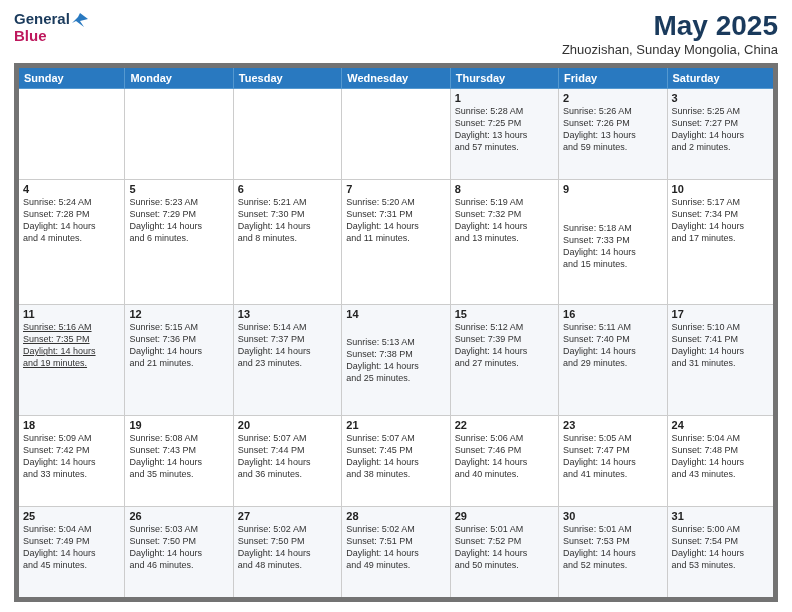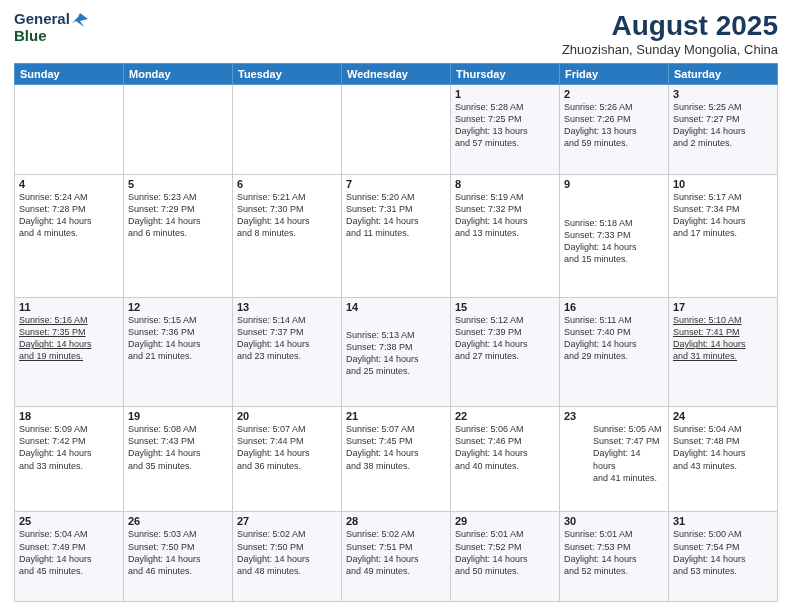--- a/index.html
+++ b/index.html
@@ -39,21 +39,21 @@
       font-size: 28px;
       font-weight: bold;
       color: #1a3a5c;
     }
     .location-title {
       font-size: 13px;
       color: #333;
     }
     .calendar {
       flex: 1;
-      border: 1px solid #737373;
+      border: 5px solid #737373;
       border-collapse: collapse;
       width: 100%;
       table-layout: fixed;
     }
     .calendar th {
       background: #2979c0;
       color: #fff;
       font-size: 11px;
       font-weight: bold;
       padding: 4px 5px;
@@ -95,25 +95,25 @@
 <div class="page">
   <div class="header">
     <div class="logo">
       <div class="logo-row">
         <span style="font-size:15px;font-weight:bold;color:#1a3a5c;">General</span>
         <svg width="16" height="16" viewBox="0 0 16 16" style="margin-left:2px;margin-top:-2px;">
           <polygon points="8,2 16,8 8,10 12,16 4,10 0,12 6,6" fill="#2979c0"></polygon>
         </svg>
       </div>
       <div>
-        <span style="font-size:15px;font-weight:bold;color:#14532d;">Blue</span>
+        <span style="font-size:15px;font-weight:bold;color:#be185d;">Blue</span>
       </div>
     </div>
     <div class="title-block">
-      <div class="month-title">August 2025</div>
+      <div class="month-title">May 2025</div>
       <div class="location-title">Zhuozishan, Sunday Mongolia, China</div>
     </div>
   </div>
 
   <table class="calendar">
     <thead>
       <tr>
         <th>Sunday</th>
         <th>Monday</th>
         <th>Tuesday</th>
@@ -240,21 +240,21 @@
           </td>
           <td>
             <span class="day-num">16</span>
             <div class="day-info" style="white-space: pre-line;">Sunrise: 5:11 AM
 Sunset: 7:40 PM
 Daylight: 14 hours
 and 29 minutes.</div>
           </td>
           <td>
             <span class="day-num">17</span>
-            <div class="day-info" style="white-space: pre-line; text-decoration: underline;">Sunrise: 5:10 AM
+            <div class="day-info" style="white-space: pre-line;">Sunrise: 5:10 AM
 Sunset: 7:41 PM
 Daylight: 14 hours
 and 31 minutes.</div>
           </td>
         </tr>
         <tr>
           <td>
             <span class="day-num">18</span>
             <div class="day-info" style="white-space: pre-line;">Sunrise: 5:09 AM
 Sunset: 7:42 PM
@@ -284,21 +284,21 @@
           </td>
           <td>
             <span class="day-num">22</span>
             <div class="day-info" style="white-space: pre-line;">Sunrise: 5:06 AM
 Sunset: 7:46 PM
 Daylight: 14 hours
 and 40 minutes.</div>
           </td>
           <td>
             <span class="day-num">23</span>
-            <div class="day-info" style="white-space: pre-line; margin-left: 29px;">Sunrise: 5:05 AM
+            <div class="day-info" style="white-space: pre-line;">Sunrise: 5:05 AM
 Sunset: 7:47 PM
 Daylight: 14 hours
 and 41 minutes.</div>
           </td>
           <td>
             <span class="day-num">24</span>
             <div class="day-info" style="white-space: pre-line;">Sunrise: 5:04 AM
 Sunset: 7:48 PM
 Daylight: 14 hours
 and 43 minutes.</div>

